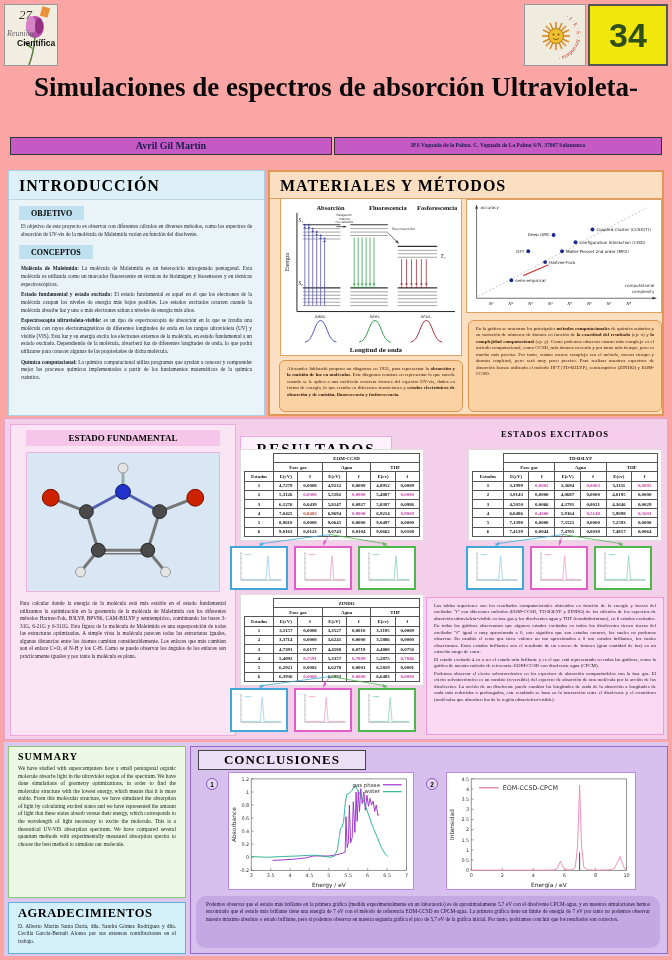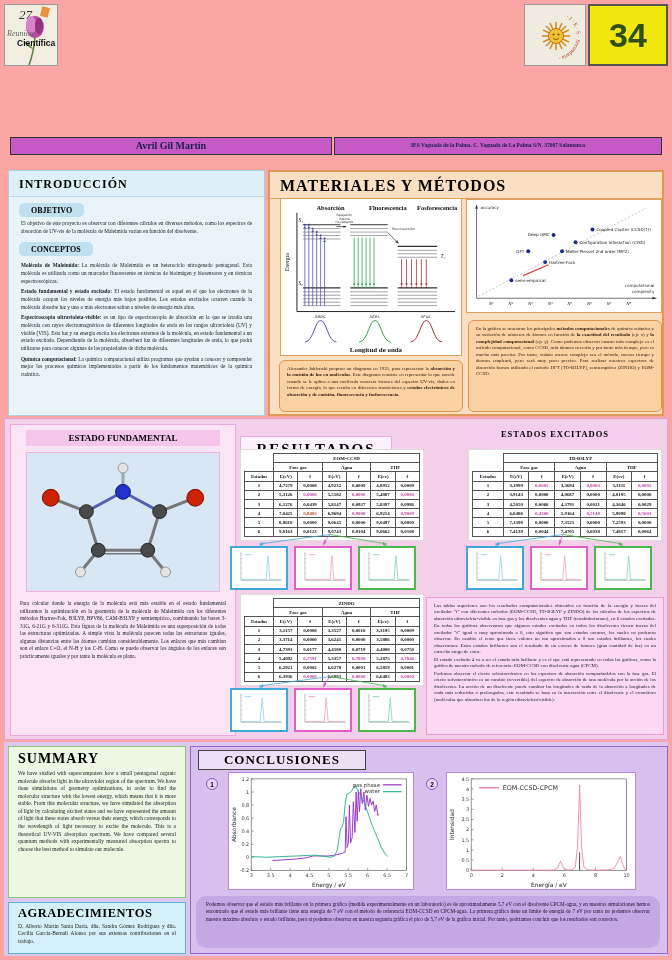--- a/index.html
+++ b/index.html
@@ -13,22 +13,22 @@
   .sun-box{left:524px;top:4px;width:62px;height:62px;background:#efecdf;border:1px solid #999;}
   .num-box{left:588px;top:4px;width:80px;height:62px;background:#f2e70c;border:2px solid #555;color:#2f4f1a;
     font-family:"Liberation Sans",sans-serif;font-weight:bold;font-size:34px;text-align:center;line-height:58px;}
   
   .main-title{left:10px;top:72px;width:652px;text-align:center;font-weight:bold;font-size:27px;line-height:1.15;color:#0a0a0a;}
   .bar{top:137px;height:18px;background:#c55ac5;border:1.5px solid #333;color:#1b1b4d;font-weight:bold;text-align:center;}
   .bar.author{left:10px;width:322px;font-size:10px;line-height:15px;}
   .bar.affil{left:334px;width:328px;font-size:5.5px;line-height:15px;}
   
   .intro{left:8px;top:170px;width:257px;height:246px;background:#e9f3f8;border:1.5px solid #aacfe2;}
-  .intro h2{margin:0;padding:6px 10px 4px;font-size:12px;letter-spacing:1px;border-bottom:1px solid #bcd8e6;background:#def0f7;}
-  .pill{display:inline-block;background:#bfe0ee;border-radius:5px;font-weight:bold;font-size:8px;padding:2.5px 12px;margin:6px 0 2px 10px;}
+  .intro h2{margin:0;padding:6px 10px 4px;font-size:16px;letter-spacing:1px;border-bottom:1px solid #bcd8e6;background:#def0f7;}
+  .pill{display:inline-block;background:#bfe0ee;border-radius:0;font-weight:bold;font-size:8px;padding:2.5px 12px;margin:6px 0 2px 10px;}
   .intro .txt{padding:1px 12px;font-size:5.3px;line-height:1.45;text-align:justify;color:#222;}
   .intro .txt p{margin:3px 0;}
   
   .mat{left:268px;top:170px;width:396px;height:246px;background:#fbdfc2;border:2px solid #df9858;}
   .mat h2{margin:0;padding:5px 10px 3px;font-size:16px;letter-spacing:1px;border-bottom:1.5px solid #e0a060;}
   .whitebox{background:#fff;border:1px solid #e0a060;}
   .jab-box{left:10px;top:26px;width:182px;height:158px;}
   .meth-box{left:196px;top:27px;width:196px;height:114px;}
   .orange-note{background:#fbd2a4;border:1.2px solid #dc9550;border-radius:6px;font-size:4.9px;line-height:1.32;text-align:justify;color:#30180a;padding:5px 7px;}
   .note1{left:9px;top:188px;width:184px;height:52px;}
@@ -55,21 +55,21 @@
   .as-a{left:240px;top:533px;width:180px;}
   .as-b{left:468px;top:533px;width:190px;}
   .as-c{left:240px;top:675px;width:180px;}
   .mini{width:58px;height:44px;background:#fff;border:2px solid #888;}
   .analysis{left:426px;top:597px;width:238px;height:138px;background:#fbd9f2;border:1.2px solid #ee99d8;
     padding:5px 7px;font-size:4.9px;line-height:1.32;text-align:justify;color:#222;}
   .analysis p{margin:0 0 1px 0;}
   
   .bottom-band{left:4px;top:742px;width:664px;height:214px;background:#dcc8ef;}
   .summary{left:8px;top:746px;width:178px;height:152px;background:#ecf7e4;border:1.5px solid #8cc87c;padding:4px 9px;}
-  .summary h2{margin:0 0 3px;font-size:14px;letter-spacing:1px;}
+  .summary h2{margin:0 0 3px;font-size:10px;letter-spacing:1px;}
   .summary .txt{font-size:5.4px;line-height:1.4;text-align:justify;color:#222;}
   .agrad{left:8px;top:902px;width:178px;height:52px;background:#d4f0fa;border:1.5px solid #62b2d6;padding:3px 9px;}
   .agrad h2{margin:0 0 2px;font-size:12.5px;letter-spacing:0.5px;}
   .agrad .txt{font-size:5.4px;line-height:1.35;text-align:justify;color:#222;}
   .concl{left:190px;top:746px;width:478px;height:208px;background:#d7bfee;border:1.5px solid #9966cc;}
   .concl-title{left:198px;top:750px;width:168px;height:20px;background:#ece0f6;border:1.5px solid #444;
     font-weight:bold;font-size:13px;letter-spacing:1px;text-align:center;line-height:18px;}
   .chartbox{background:#fff;border:1.2px solid #bb88dd;}
   .c1{left:228px;top:772px;width:186px;height:118px;}
   .c2{left:446px;top:772px;width:190px;height:118px;}
@@ -121,20 +121,21 @@
       <path d="M28 33.5 q3 2.5 6 0" stroke="#7a4a10" fill="none" stroke-width="0.8"></path>
       <text font-size="5.5" fill="#c03020" font-family="Liberation Serif,serif">
         <textPath href="#sunc" startOffset="8%">· I · E · S ·  Secundaria ·</textPath>
       </text>
     </svg>
   </div>
 
   <div class="abs num-box">34</div>
 
   <div class="abs main-title">
+    <div>Simulaciones de espectros de absorción Ultravioleta-</div>
   </div>
   <div class="abs bar author">Avril Gil Martín</div>
   <div class="abs bar affil">IES Vaguada de la Palma. C. Vaguada de La Palma S/N. 37007 Salamanca</div>
 
   <div class="abs intro">
     <h2>INTRODUCCIÓN</h2>
     <div class="pill">OBJETIVO</div>
     <div class="txt">El objetivo de este proyecto es observar con diferentes cálculos en diversos métodos, como los espectros de absorción de UV-vis de la molécula de Maleimida varían en función del disolvente.</div>
     <div class="pill">CONCEPTOS</div>
     <div class="txt">

